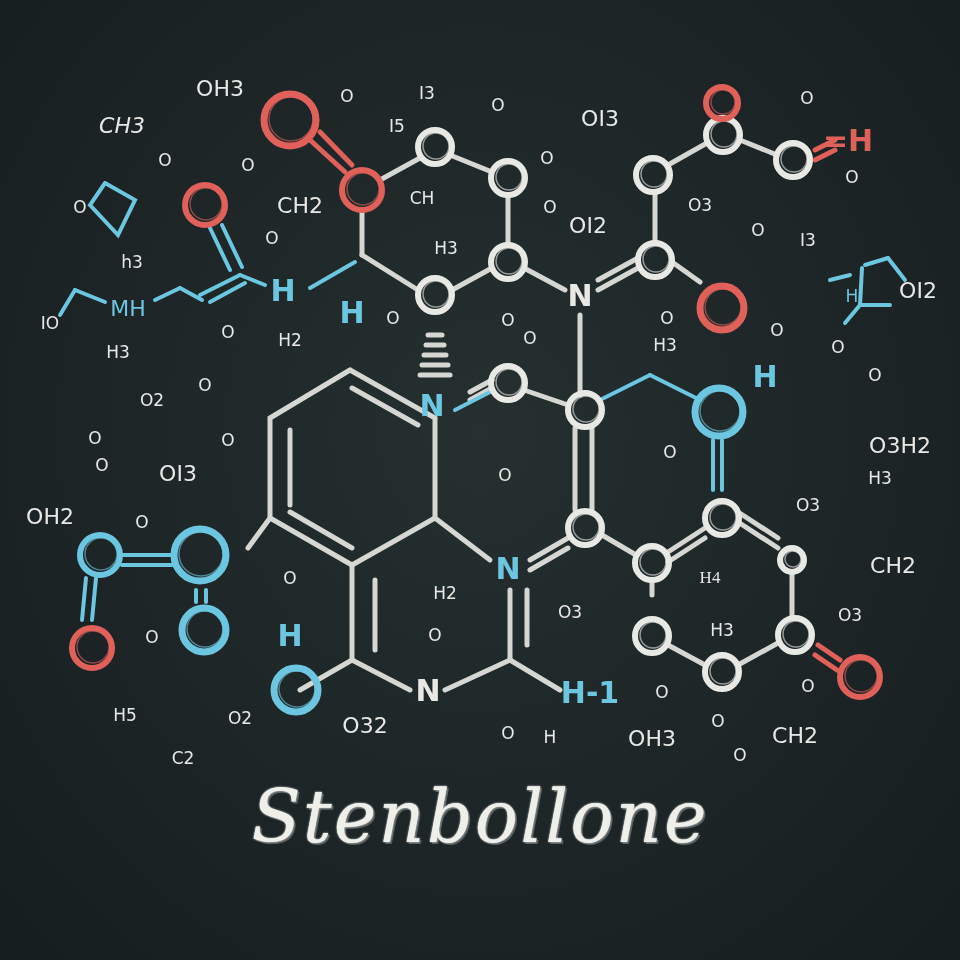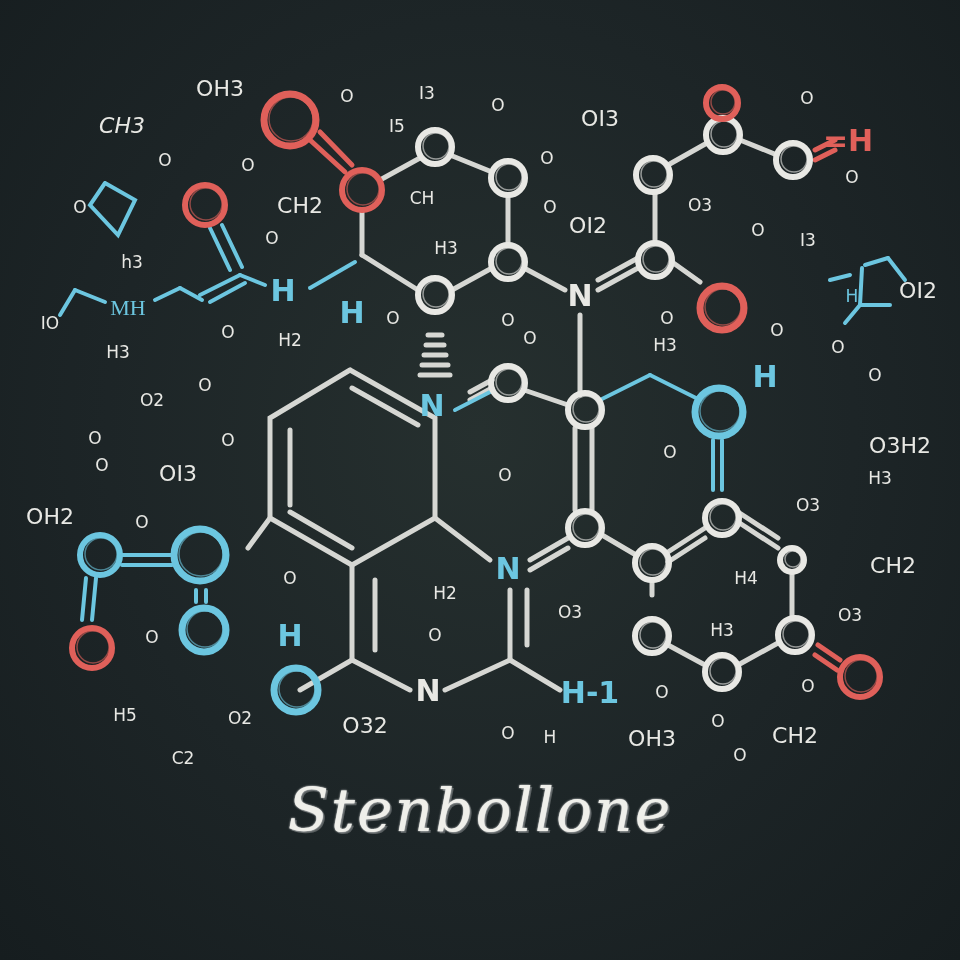--- a/index.html
+++ b/index.html
@@ -6,21 +6,21 @@
   #board{position:relative;width:960px;height:960px;overflow:hidden;
     background:radial-gradient(ellipse at 50% 45%, #26302f 0%, #1d2527 55%, #161d1f 100%);
     font-family:"DejaVu Sans","Liberation Sans",sans-serif;}
   svg{position:absolute;left:0;top:0;}
   .lbl{position:absolute;color:#e8e8e4;font-size:22px;white-space:nowrap;transform:translate(-50%,-50%);}
   .lbl.small{font-size:17px;}
   .lbl.blue{color:#6cc6e0;}
   .lbl.red{color:#e0605a;}
   .lbl.big{font-size:30px;font-weight:bold;}
   #title{position:absolute;left:0;width:960px;top:775px;text-align:center;color:#efefea;
-    font-family:"DejaVu Serif","Liberation Serif",serif;font-style:italic;font-size:60px;letter-spacing:2px;
+    font-family:"DejaVu Serif","Liberation Serif",serif;font-style:italic;font-size:72px;letter-spacing:2px;
     text-shadow:0 0 2px #fff,2px 2px 0 rgba(255,255,255,0.25);}
 </style>
 </head>
 <body>
 
 <div id="board">
   <svg id="diagram" width="960" height="960">
     <g stroke="#e6e6e2" stroke-width="5" stroke-linecap="round" fill="none" opacity="0.92">
 
       <polyline points="350,370 270,418 270,518 352,565 435,518 435,418 350,370"></polyline>
@@ -181,21 +181,21 @@
       <div class="lbl blue big" style="left: 432px; top: 405px;">N</div>
       <div class="lbl white big" style="left: 580px; top: 295px;">N</div>
       <div class="lbl blue big" style="left: 508px; top: 568px;">N</div>
       <div class="lbl white big" style="left: 428px; top: 690px;">N</div>
       <div class="lbl blue big" style="left: 283px; top: 290px;">H</div>
       <div class="lbl blue big" style="left: 352px; top: 312px;">H</div>
       <div class="lbl blue big" style="left: 765px; top: 376px;">H</div>
       <div class="lbl blue big" style="left: 290px; top: 635px;">H</div>
       <div class="lbl blue big" style="left: 590px; top: 692px;">H-1</div>
       <div class="lbl red big" style="left: 848px; top: 140px;">=H</div>
-      <div class="lbl blue normal" style="left: 128px; top: 308px; font-family: Liberation Serif, serif;">MH</div>
+      <div class="lbl blue normal" style="left: 128px; top: 308px;">MH</div>
       <div class="lbl blue small" style="left: 852px; top: 296px;">H</div>
       <div class="lbl" style="left: 220px; top: 88px;">OH3</div>
       <div class="lbl" style="left: 122px; top: 125px; font-style: italic;">CH3</div>
       <div class="lbl small" style="left: 427px; top: 93px;">I3</div>
       <div class="lbl small" style="left: 397px; top: 118px; margin-top: 8px;">I5</div>
       <div class="lbl small" style="left: 347px; top: 96px;">O</div>
       <div class="lbl" style="left: 300px; top: 205px;">CH2</div>
       <div class="lbl small" style="left: 422px; top: 198px;">CH</div>
       <div class="lbl small" style="left: 165px; top: 160px;">O</div>
       <div class="lbl small" style="left: 248px; top: 165px;">O</div>
@@ -225,21 +225,21 @@
       <div class="lbl small" style="left: 777px; top: 330px;">O</div>
       <div class="lbl small" style="left: 838px; top: 347px;">O</div>
       <div class="lbl small" style="left: 875px; top: 375px;">O</div>
       <div class="lbl" style="left: 864px; top: 445px; margin-left: 36px;">O3H2</div>
       <div class="lbl small" style="left: 880px; top: 478px;">H3</div>
       <div class="lbl small" style="left: 808px; top: 505px;">O3</div>
       <div class="lbl" style="left: 893px; top: 565px;">CH2</div>
       <div class="lbl small" style="left: 850px; top: 615px;">O3</div>
       <div class="lbl small" style="left: 670px; top: 452px;">O</div>
       <div class="lbl small" style="left: 505px; top: 475px;">O</div>
-      <div class="lbl small" style="left: 746px; top: 578px;">H4</div>
+      <div class="lbl small" style="left: 710px; top: 578px; font-family: Liberation Serif, serif;">H4</div>
       <div class="lbl small" style="left: 722px; top: 630px;">H3</div>
       <div class="lbl small" style="left: 570px; top: 612px;">O3</div>
       <div class="lbl small" style="left: 662px; top: 692px;">O</div>
       <div class="lbl small" style="left: 808px; top: 686px;">O</div>
       <div class="lbl small" style="left: 718px; top: 721px;">O</div>
       <div class="lbl small" style="left: 740px; top: 755px;">O</div>
       <div class="lbl small" style="left: 508px; top: 733px;">O</div>
       <div class="lbl small" style="left: 550px; top: 737px;">H</div>
       <div class="lbl" style="left: 652px; top: 738px;">OH3</div>
       <div class="lbl" style="left: 795px; top: 735px;">CH2</div>

